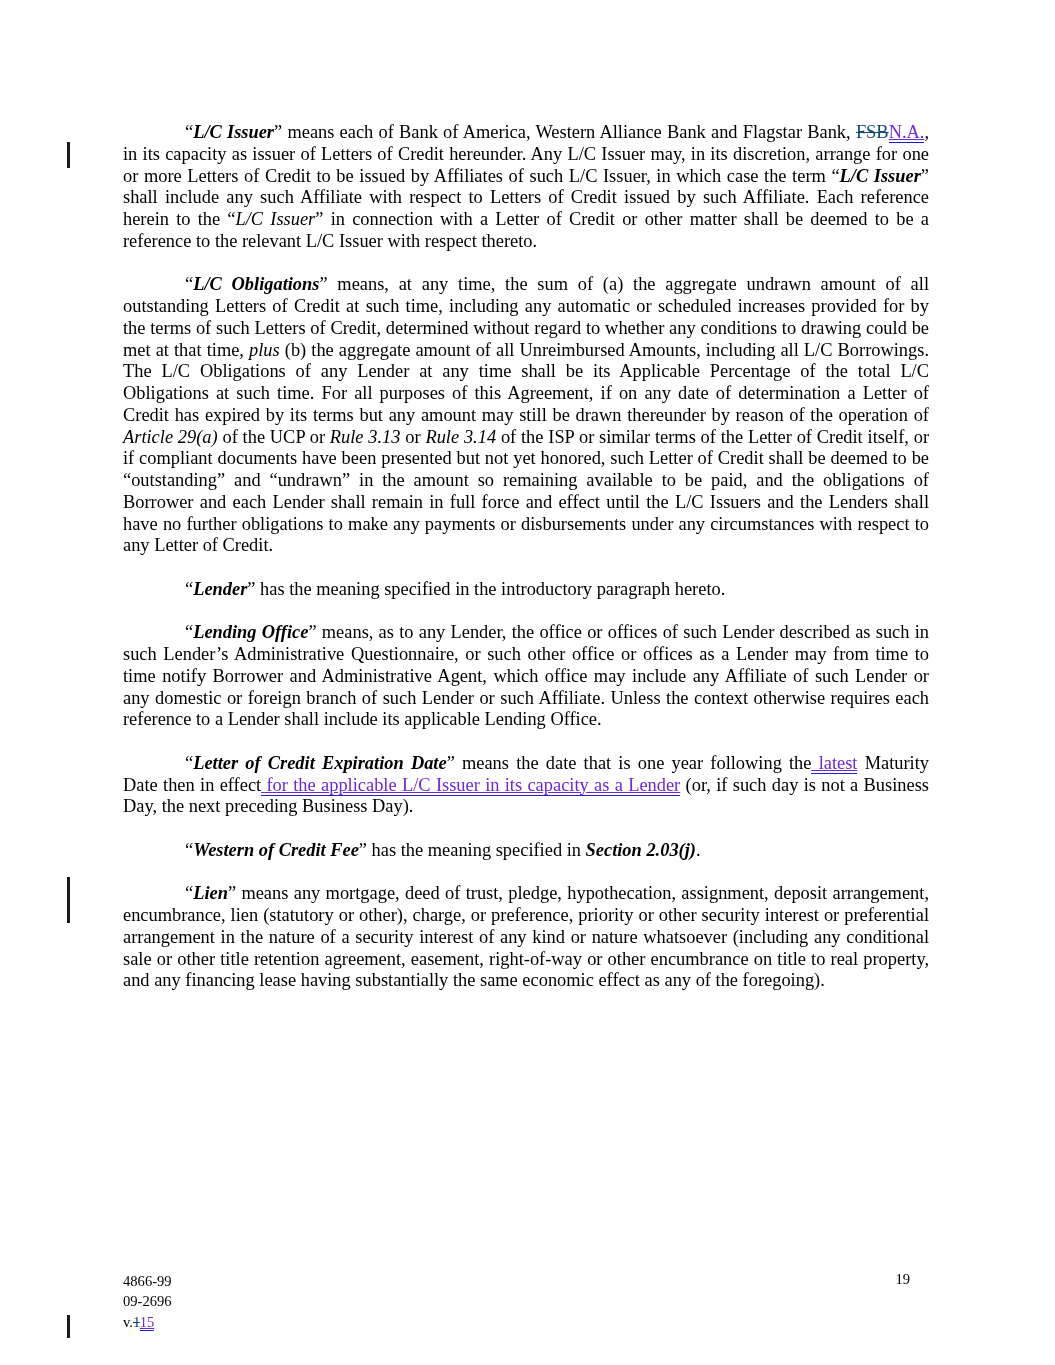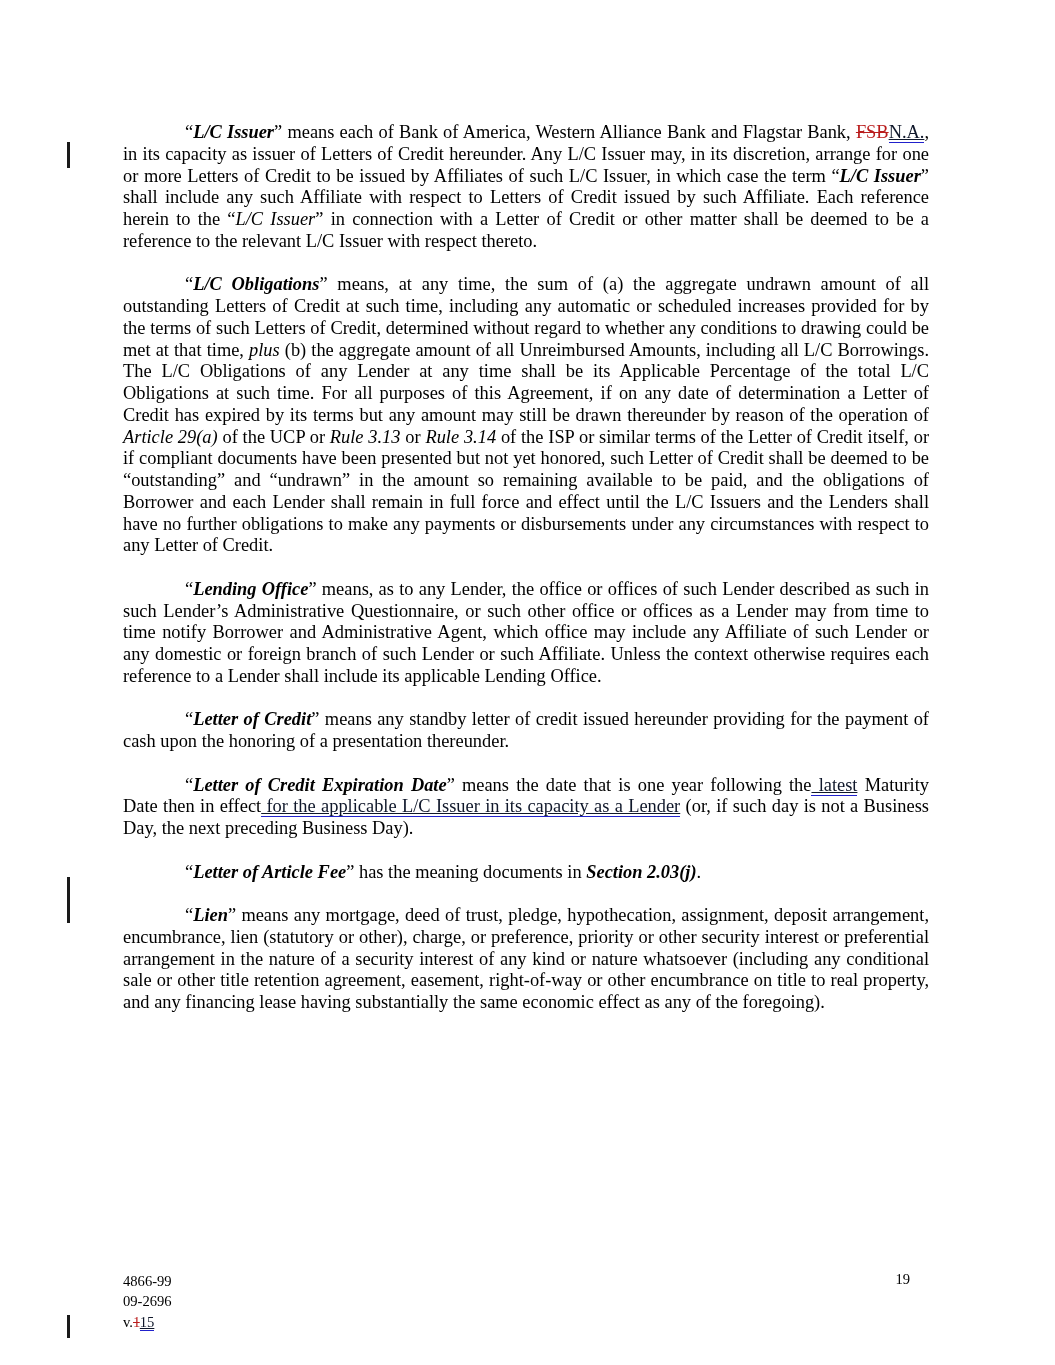--- a/index.html
+++ b/index.html
@@ -17,22 +17,22 @@
     left:123px;
     top:122px;
     width:806px;
     font-size:18.4px;
     line-height:21.75px;
     text-align:justify;
   }
   .para { margin:0 0 21.75px 0; text-indent:62px; }
   .r-bi  { font-weight:bold; font-style:italic; }
   .r-i   { font-style:italic; }
-  .r-del { color:#b91c1c; text-decoration:line-through; }
-  .r-ins { color:#0f172a; text-decoration:underline; border-bottom:1px solid #2121cc; }
+  .r-del { color:#0c4a6e; text-decoration:line-through; }
+  .r-ins { color:#6d28d9; text-decoration:underline; border-bottom:1px solid #2121cc; }
   .change-bar {
     position:absolute;
     left:67px;
     width:2.5px;
     background:#1a1a1a;
   }
   #bar-1 { top:142px; height:26px; }
   #bar-2 { top:877px; height:46px; }
   #bar-3 { top:1315px; height:23px; }
   .footer-left {
@@ -56,24 +56,24 @@
 
 <div class="page">
 
   <div id="bar-1" class="change-bar"></div>
   <div id="bar-2" class="change-bar"></div>
   <div id="bar-3" class="change-bar"></div>
 
   <div class="content">
     <p class="para"><span>“</span><span class="r-bi">L/C Issuer</span><span>” means each of Bank of America, Western Alliance Bank and Flagstar Bank, </span><span class="r-del">FSB</span><span class="r-ins">N.A.</span><span>, in its capacity as issuer of Letters of Credit hereunder. Any L/C Issuer may, in its discretion, arrange for one or more Letters of Credit to be issued by Affiliates of such L/C Issuer, in which case the term “</span><span class="r-bi">L/C Issuer</span><span>” shall include any such Affiliate with respect to Letters of Credit issued by such Affiliate. Each reference herein to the “</span><span class="r-i">L/C Issuer</span><span>” in connection with a Letter of Credit or other matter shall be deemed to be a reference to the relevant L/C Issuer with respect thereto.</span></p>
     <p class="para"><span>“</span><span class="r-bi">L/C Obligations</span><span>” means, at any time, the sum of (a) the aggregate undrawn amount of all outstanding Letters of Credit at such time, including any automatic or scheduled increases provided for by the terms of such Letters of Credit, determined without regard to whether any conditions to drawing could be met at that time, </span><span class="r-i">plus</span><span> (b) the aggregate amount of all Unreimbursed Amounts, including all L/C Borrowings. The L/C Obligations of any Lender at any time shall be its Applicable Percentage of the total L/C Obligations at such time. For all purposes of this Agreement, if on any date of determination a Letter of Credit has expired by its terms but any amount may still be drawn thereunder by reason of the operation of </span><span class="r-i">Article 29(a)</span><span> of the UCP or </span><span class="r-i">Rule 3.13</span><span> or </span><span class="r-i">Rule 3.14</span><span> of the ISP or similar terms of the Letter of Credit itself, or if compliant documents have been presented but not yet honored, such Letter of Credit shall be deemed to be “outstanding” and “undrawn” in the amount so remaining available to be paid, and the obligations of Borrower and each Lender shall remain in full force and effect until the L/C Issuers and the Lenders shall have no further obligations to make any payments or disbursements under any circumstances with respect to any Letter of Credit.</span></p>
+    <p class="para"><span>“</span><span class="r-bi">Lender</span><span>” has the meaning specified in the introductory paragraph hereto.</span></p>
     <p class="para"><span>“</span><span class="r-bi">Lending Office</span><span>” means, as to any Lender, the office or offices of such Lender described as such in such Lender’s Administrative Questionnaire, or such other office or offices as a Lender may from time to time notify Borrower and Administrative Agent, which office may include any Affiliate of such Lender or any domestic or foreign branch of such Lender or such Affiliate. Unless the context otherwise requires each reference to a Lender shall include its applicable Lending Office.</span></p>
-    <p class="para"><span>“</span><span class="r-bi">Letter of Credit</span><span>” means any standby letter of credit issued hereunder providing for the payment of cash upon the honoring of a presentation thereunder.</span></p>
     <p class="para"><span>“</span><span class="r-bi">Letter of Credit Expiration Date</span><span>” means the date that is one year following the</span><span class="r-ins">&nbsp;latest</span><span> Maturity Date then in effect</span><span class="r-ins">&nbsp;for the applicable L/C Issuer in its capacity as a Lender</span><span> (or, if such day is not a Business Day, the next preceding Business Day).</span></p>
-    <p class="para"><span>“</span><span class="r-bi">Letter of Article Fee</span><span>” has the meaning documents in </span><span class="r-bi">Section 2.03(j)</span><span>.</span></p>
+    <p class="para"><span>“</span><span class="r-bi">Western of Credit Fee</span><span>” has the meaning specified in </span><span class="r-bi">Section 2.03(j)</span><span>.</span></p>
     <p class="para"><span>“</span><span class="r-bi">Lien</span><span>” means any mortgage, deed of trust, pledge, hypothecation, assignment, deposit arrangement, encumbrance, lien (statutory or other), charge, or preference, priority or other security interest or preferential arrangement in the nature of a security interest of any kind or nature whatsoever (including any conditional sale or other title retention agreement, easement, right-of-way or other encumbrance on title to real property, and any financing lease having substantially the same economic effect as any of the foregoing).</span></p>
   </div>
 
   <div class="footer-left">
     <div>4866-99</div>
     <div>09-2696</div>
     <div><span>v.</span><span class="r-del">1</span><span class="r-ins">15</span></div>
   </div>
 
   <div class="page-number">19</div>

